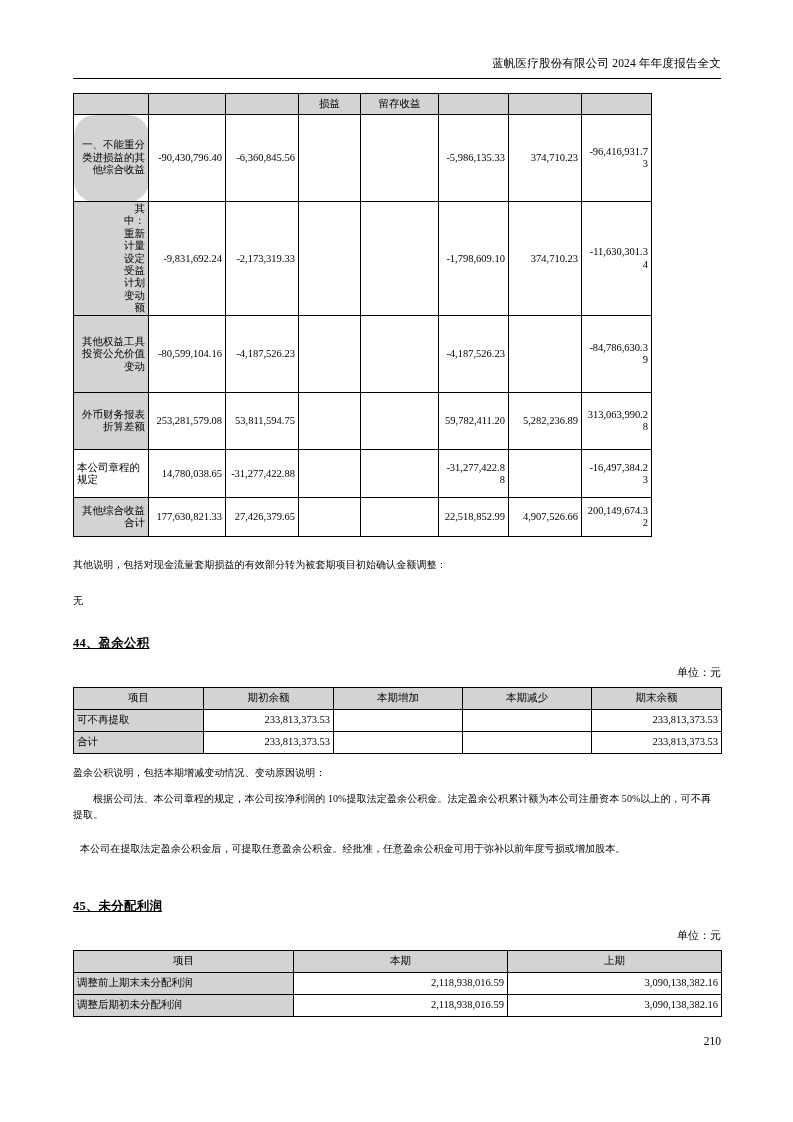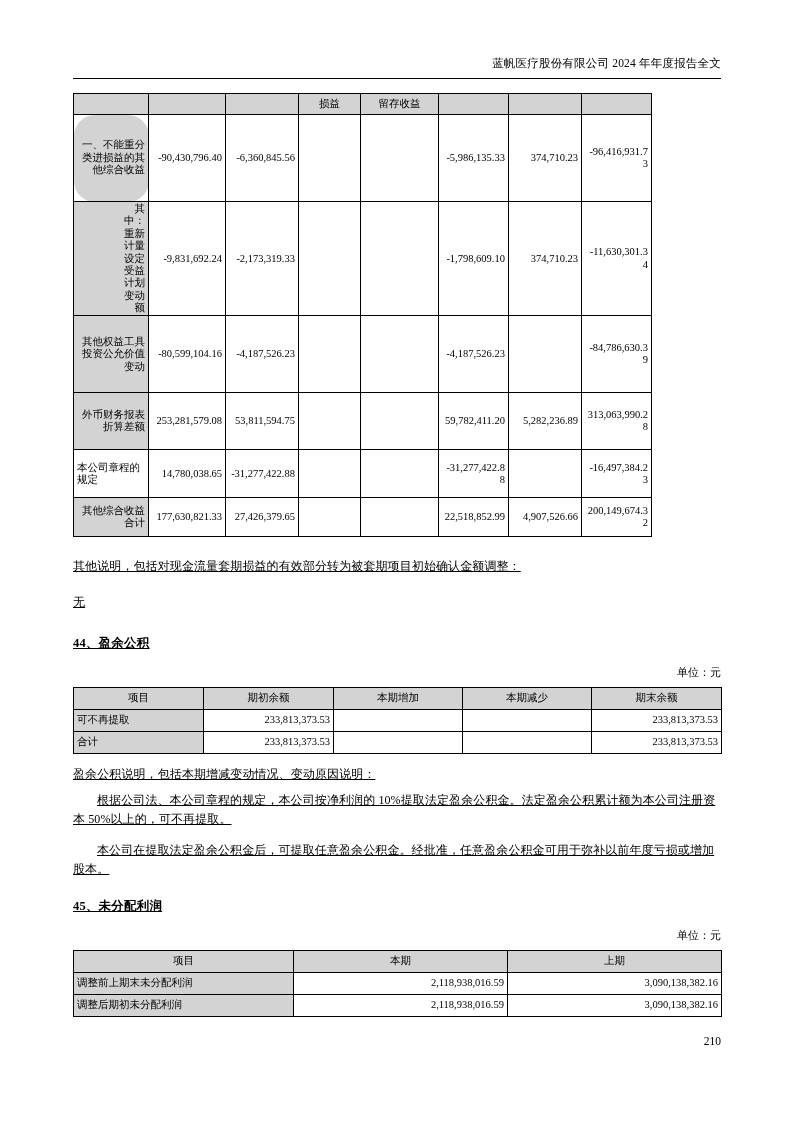--- a/index.html
+++ b/index.html
@@ -68,24 +68,23 @@
     left: 73px;
     top: 93px;
     width: 648px;
   }
   #oci-table { width: 516px; }
   #oci-table td { height: 1px; }
 
   
   .para {
     position: absolute;
-    font-size: 12px;
+    font-size: 10px;
     line-height: 1.55;
     letter-spacing: 0.1px;
-    text-decoration: underline;
   }
   .para-indent { text-indent: 2em; }
   .sec-title {
     position: absolute;
     font-size: 12.5px;
     font-weight: bold;
     letter-spacing: 0.2px;
     text-decoration: underline;
   }
   .unit-line {
@@ -98,21 +97,21 @@
   #note-none  { left: 73px; top: 593px; width: 648px; }
 
   #sec-44     { left: 73px; top: 635px; width: 648px; }
   #unit-44    { left: 73px; top: 665px; width: 648px; }
   #surplus-table-wrap { position: absolute; left: 73px; top: 687px; width: 648px; }
   #surplus-table { width: 648px; }
   #surplus-table td { height: 19px; }
 
   #note-surplus-head { left: 73px; top: 765px; width: 648px; }
   #para-surplus-1 { left: 73px; top: 791px; width: 648px; }
-  #para-surplus-2 { left: 73px; top: 841px; width: 648px; }
+  #para-surplus-2 { left: 60px; top: 841px; width: 648px; }
 
   #sec-45  { left: 73px; top: 898px; width: 648px; }
   #unit-45 { left: 73px; top: 928px; width: 648px; }
   #retained-table-wrap { position: absolute; left: 73px; top: 950px; width: 648px; }
   #retained-table { width: 648px; }
   #retained-table td { height: 19px; }
 
   .page-number {
     position: absolute;
     left: 600px;

